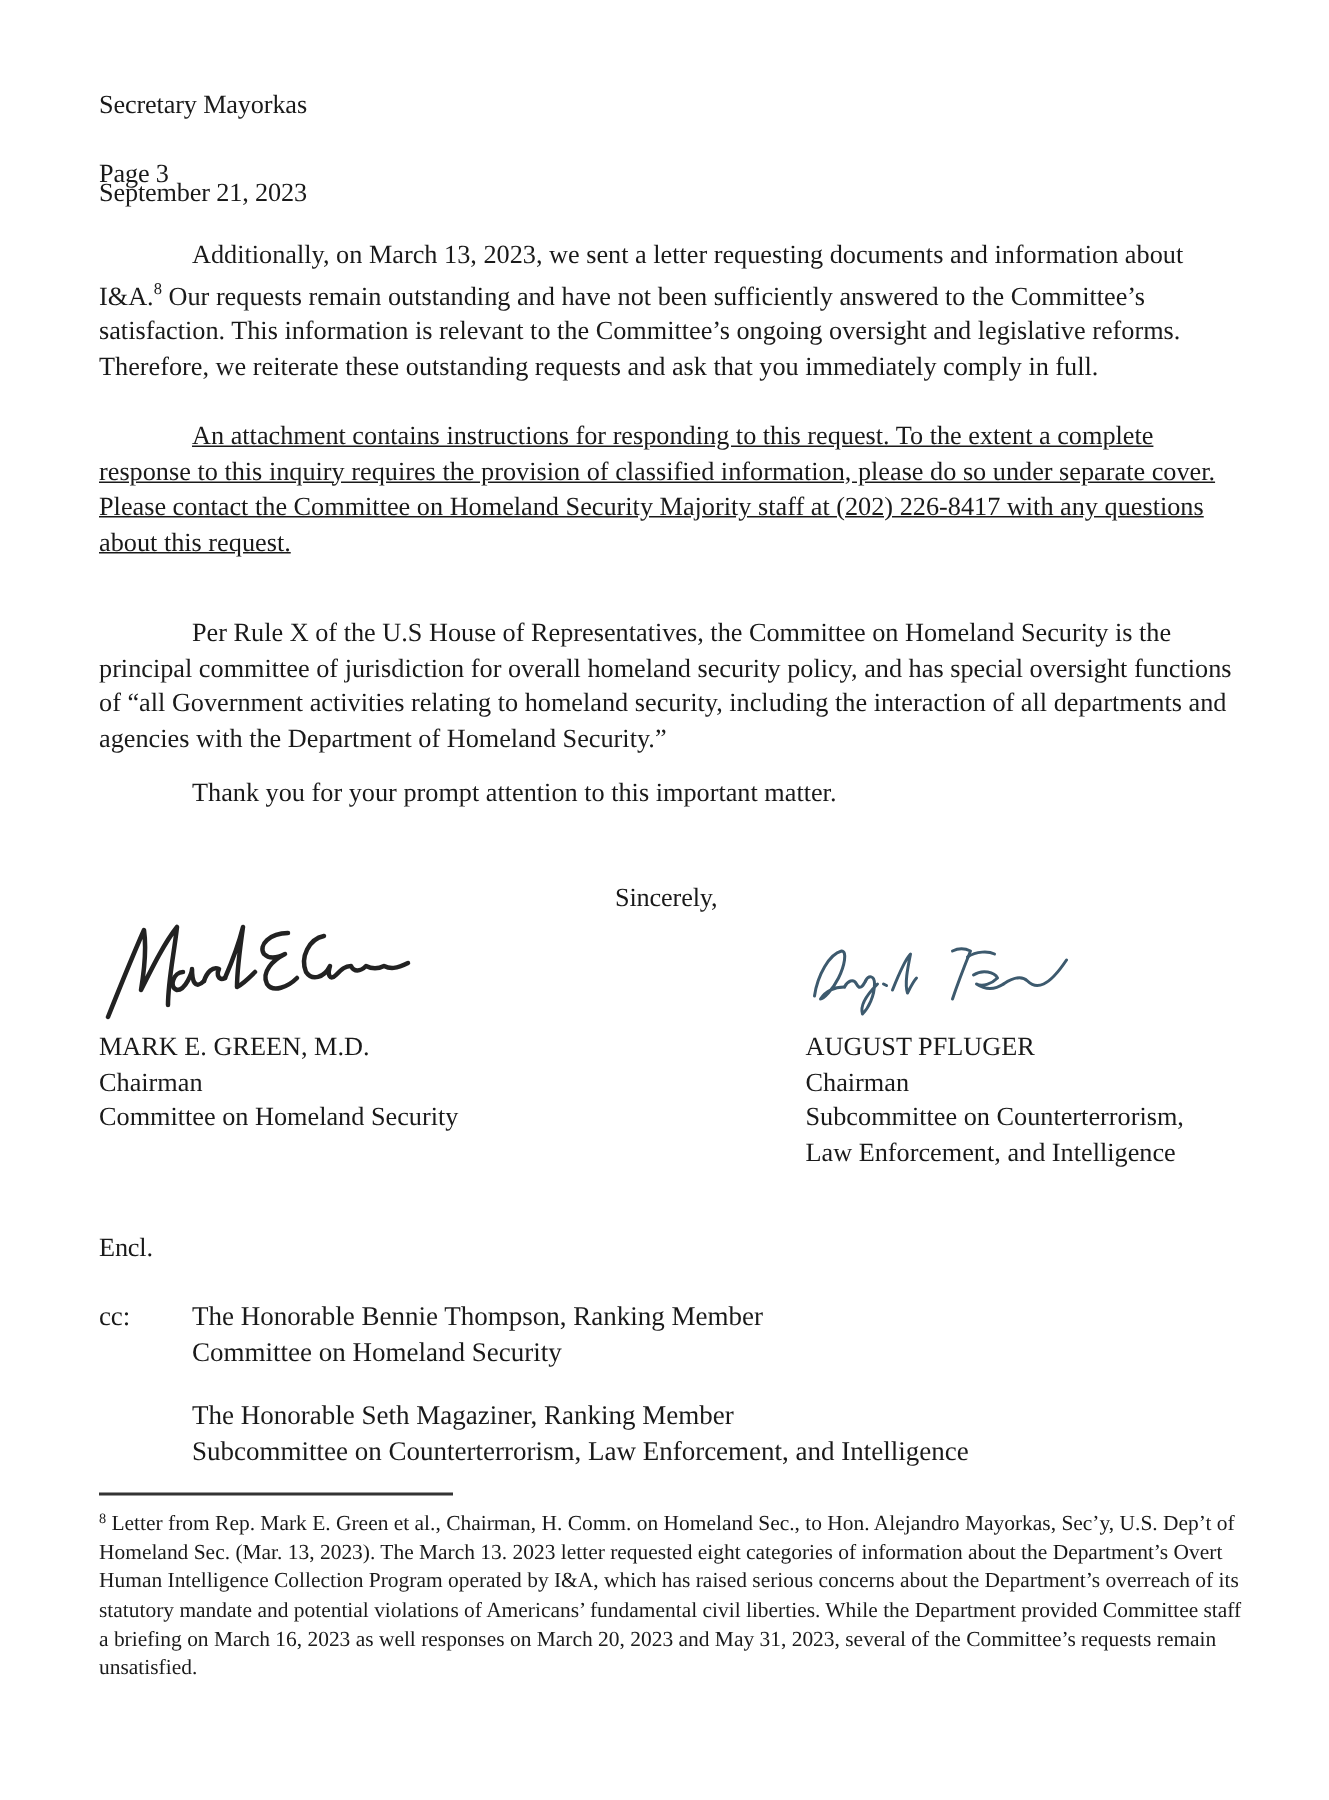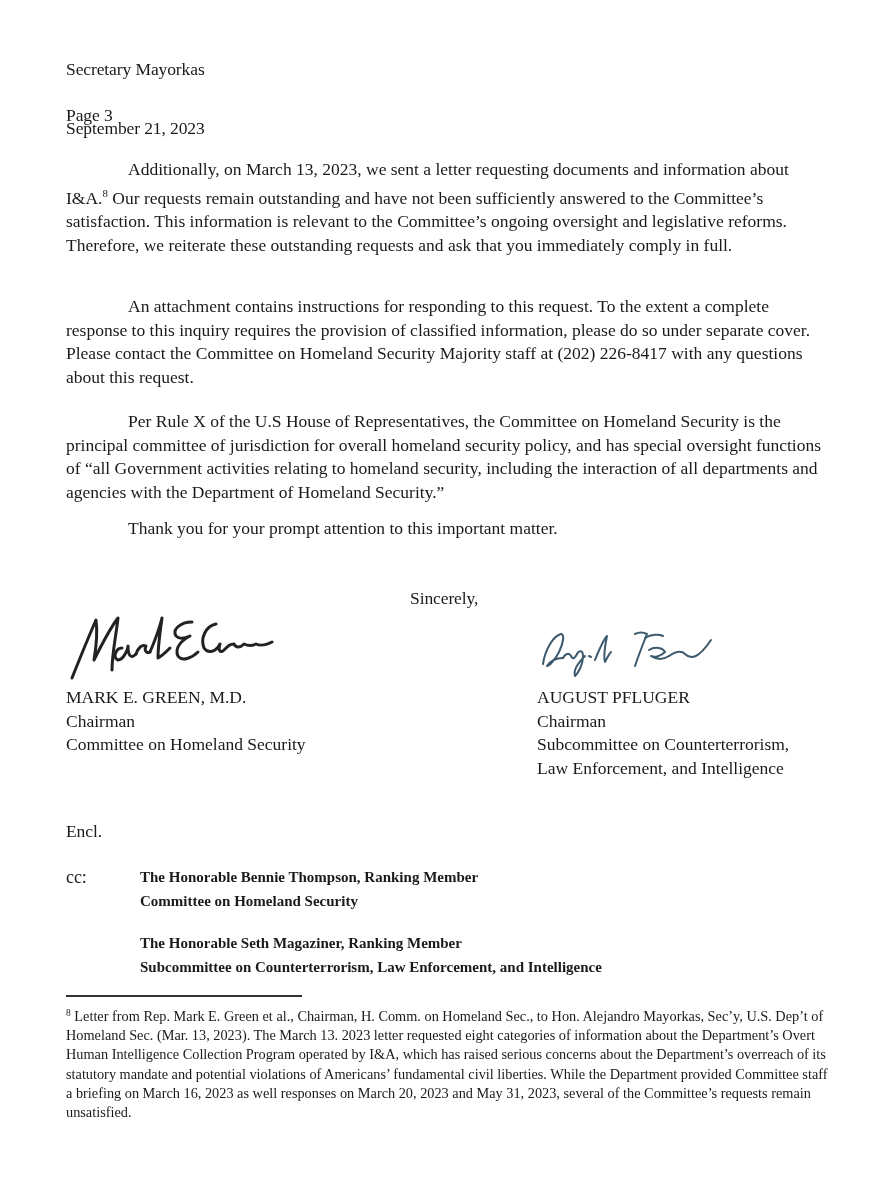--- a/index.html
+++ b/index.html
@@ -11,37 +11,37 @@
   .para { position: absolute; left: 66px; width: 760px; font-size: 17.5px; line-height: 23.5px; }
   .para p { margin: 0; }
   .indent { text-indent: 62px; }
   .sup { font-size: 11px; vertical-align: 7px; }
   .sig-block { position: absolute; font-size: 17.5px; line-height: 23.5px; }
   .sig-block div { white-space: nowrap; }
   .footnote-rule { position: absolute; left: 66px; top: 995px; width: 236px; height: 2px; background: #333; }
   .footnote { position: absolute; left: 66px; top: 1004px; width: 770px; font-size: 14.3px; line-height: 19.2px; }
   .footnote .sup { font-size: 9.5px; vertical-align: 5px; }
   .cc-label { position: absolute; left: 66px; font-size: 18px; }
-  .cc-block { position: absolute; left: 140px; font-size: 15px; line-height: 23.5px; font-weight: bold; }
+  .cc-block { position: absolute; left: 128px; font-size: 18px; line-height: 23.5px; }
   svg.sig { position: absolute; }
 </style>
 </head>
 <body>
 
 <div class="page">
 
   <div class="abs line" style="left:66px; top:58px;">Secretary Mayorkas</div>
   <div class="abs line" style="left:66px; top:81px;margin-top:36px;">September 21, 2023</div>
   <div class="abs line" style="left:66px; top:104px;">Page 3</div>
 
   <div class="para" style="top:158px;">
     <p class="indent"><span>Additionally, on March 13, 2023, we sent a letter requesting documents and information about I&amp;A.</span><span class="sup">8</span><span> Our requests remain outstanding and have not been sufficiently answered to the Committee’s satisfaction. This information is relevant to the Committee’s ongoing oversight and legislative reforms. Therefore, we reiterate these outstanding requests and ask that you immediately comply in full.</span></p>
   </div>
 
-  <div class="para" style="top:295px;">
+  <div class="para" style="top:279px;text-decoration:underline;">
     <p class="indent">An attachment contains instructions for responding to this request. To the extent a complete response to this inquiry requires the provision of classified information, please do so under separate cover.  Please contact the Committee on Homeland Security Majority staff at (202) 226-8417 with any questions about this request.</p>
   </div>
 
   <div class="para" style="top:410px;">
     <p class="indent">Per Rule X of the U.S House of Representatives, the Committee on Homeland Security is the principal committee of jurisdiction for overall homeland security policy, and has special oversight functions of “all Government activities relating to homeland security, including the interaction of all departments and agencies with the Department of Homeland Security.”</p>
   </div>
 
   <div class="para" style="top:517px;">
     <p class="indent">Thank you for your prompt attention to this important matter.</p>
   </div>

